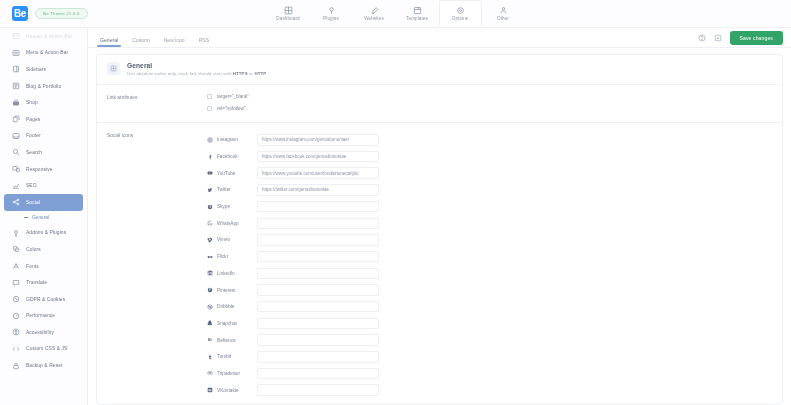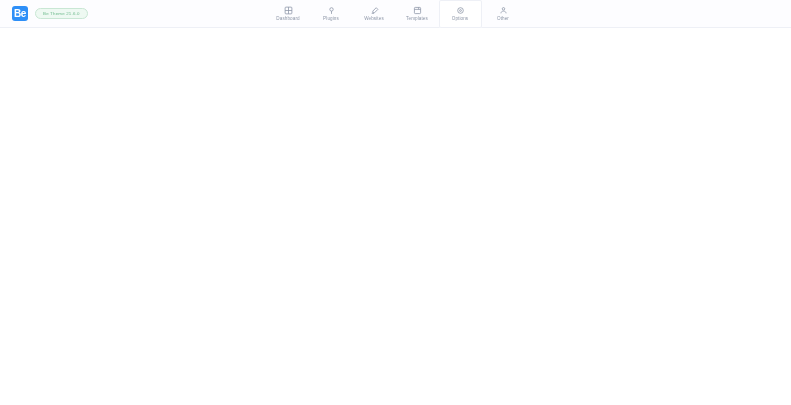--- a/index.html
+++ b/index.html
@@ -3,21 +3,21 @@
 <meta charset="utf-8">
 <style>
   * { box-sizing: border-box; margin: 0; padding: 0; }
   html, body {
     width: 791px; height: 405px;
     background: #ffffff;
     font-family: "Liberation Sans", sans-serif;
     overflow: hidden;
     color: #5a6374;
   }
-  #app { position: relative; width: 791px; height: 405px; display: flex; flex-direction: row; }
+  #app { position: relative; width: 791px; height: 405px; display: flex; flex-direction: column; }
 
   
   .topbar {
     height: 28px; width: 791px;
     background: #fdfdff;
     border-bottom: 1px solid #eef0f6;
     display: flex; align-items: center;
     position: relative; flex: none;
   }
   .brand { display: flex; align-items: center; padding-left: 12px; gap: 7px; }

